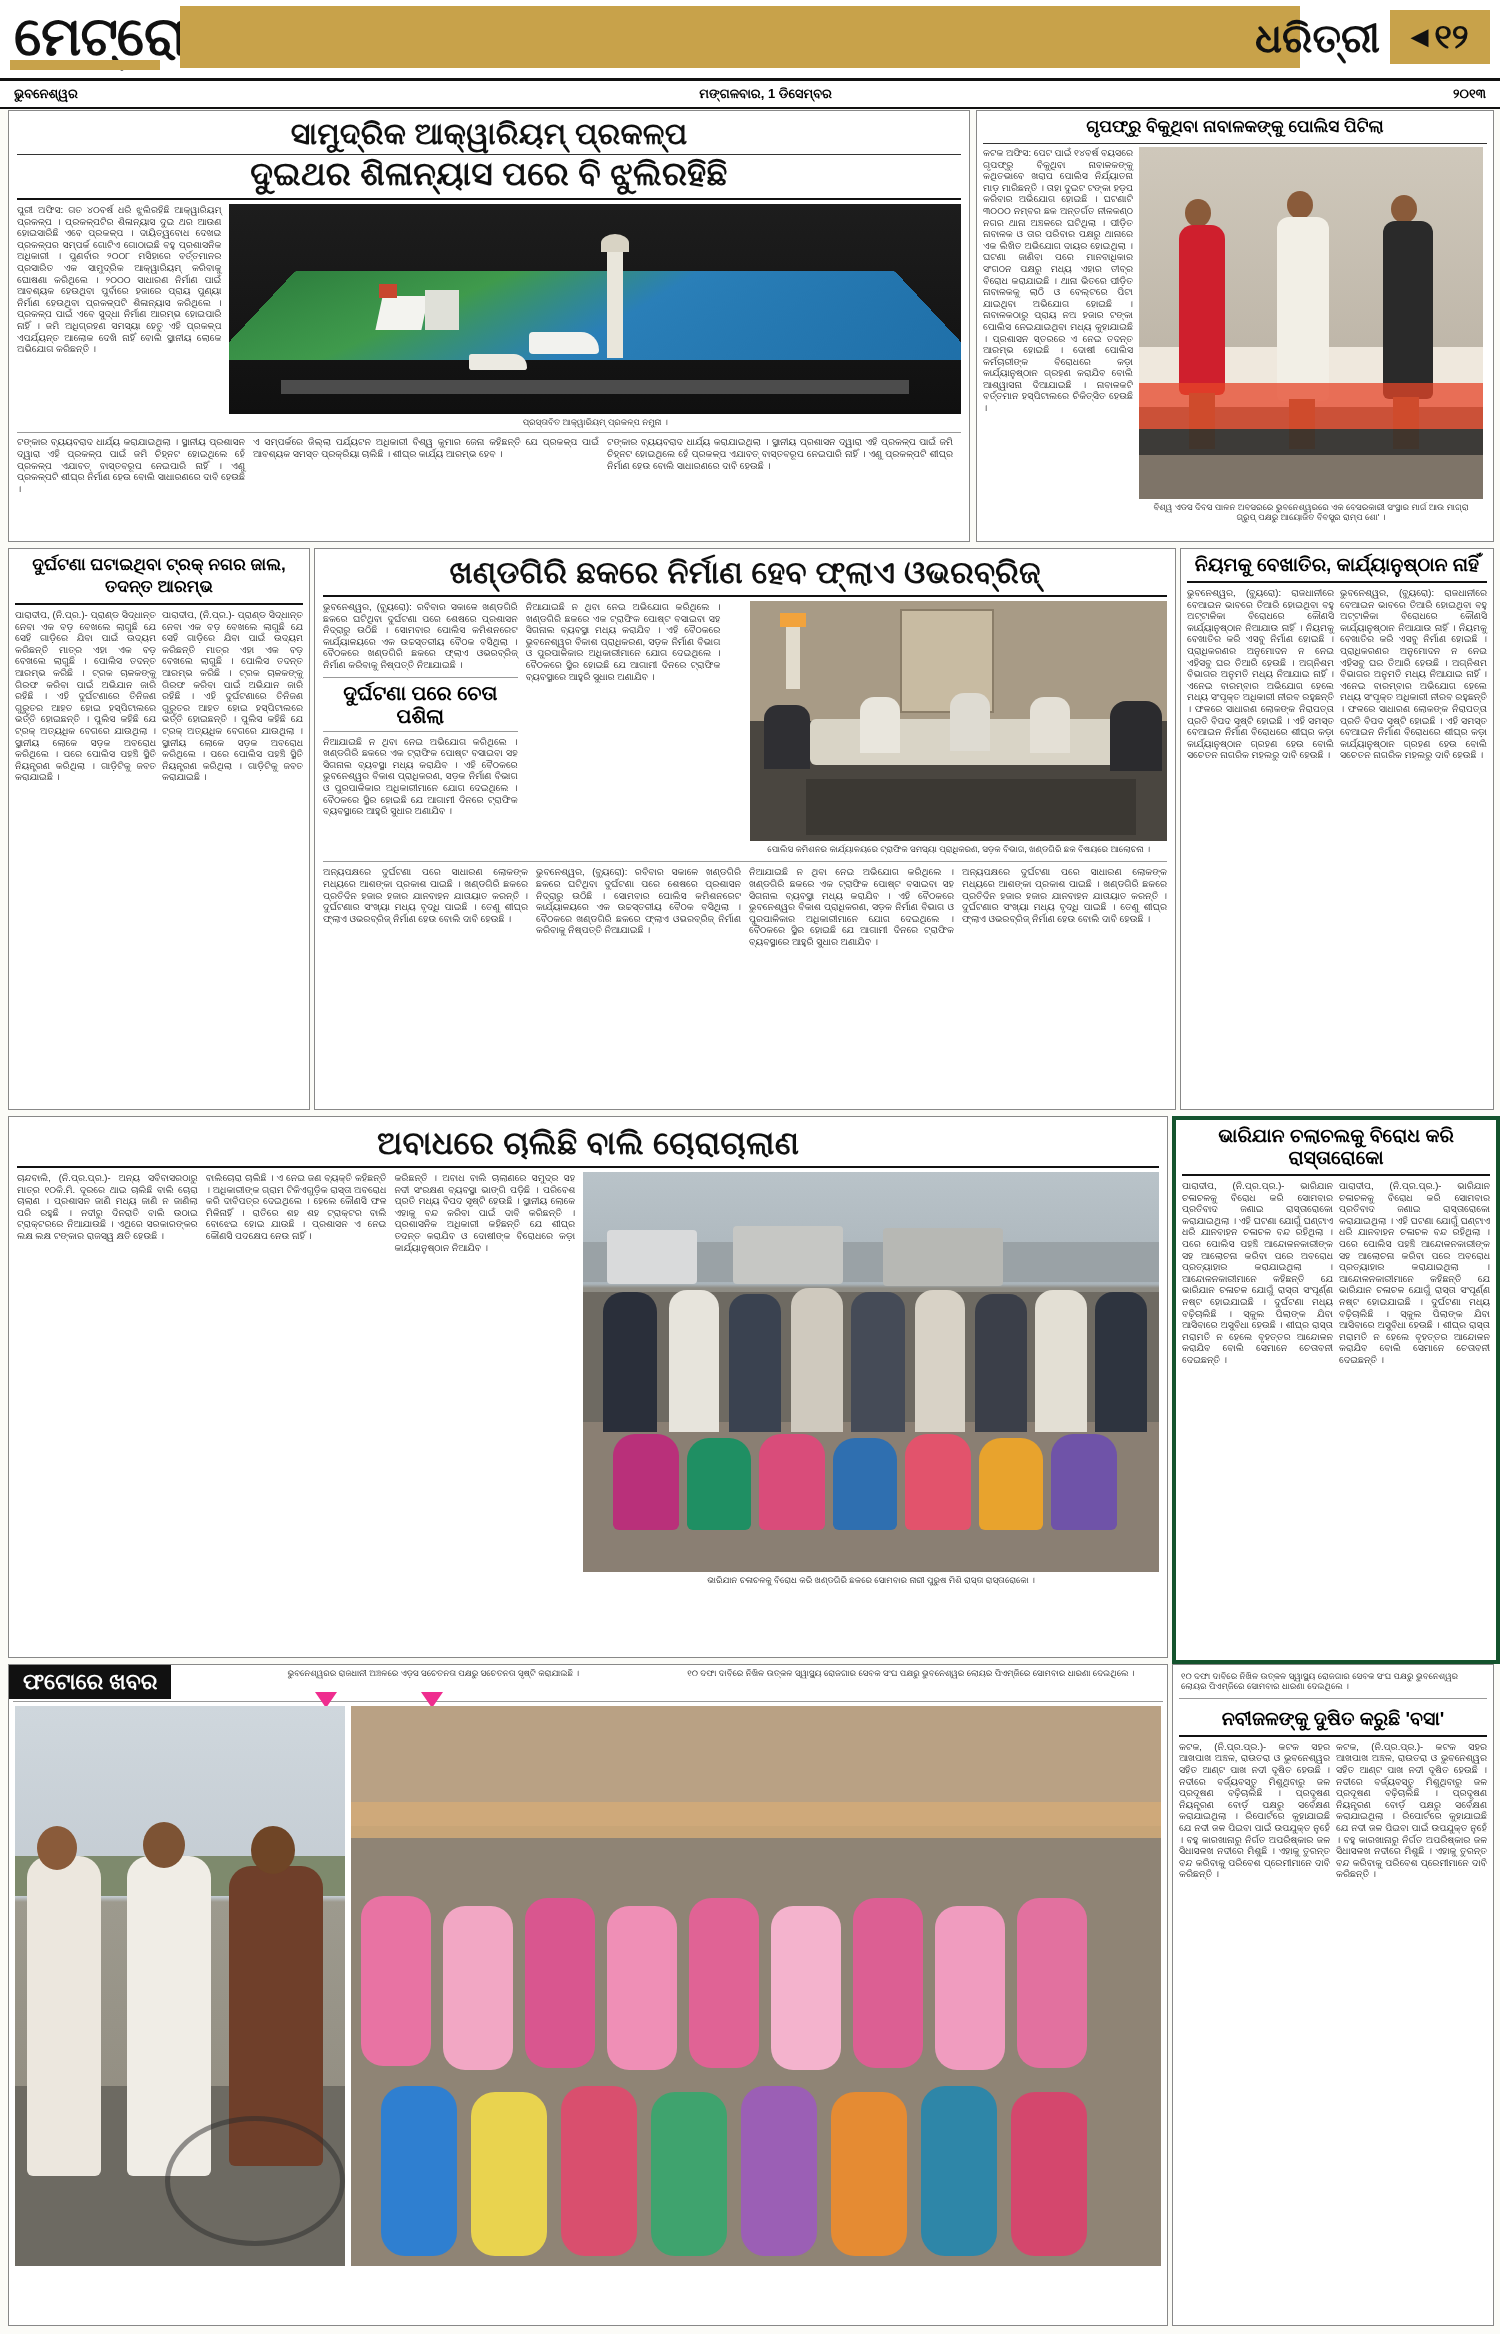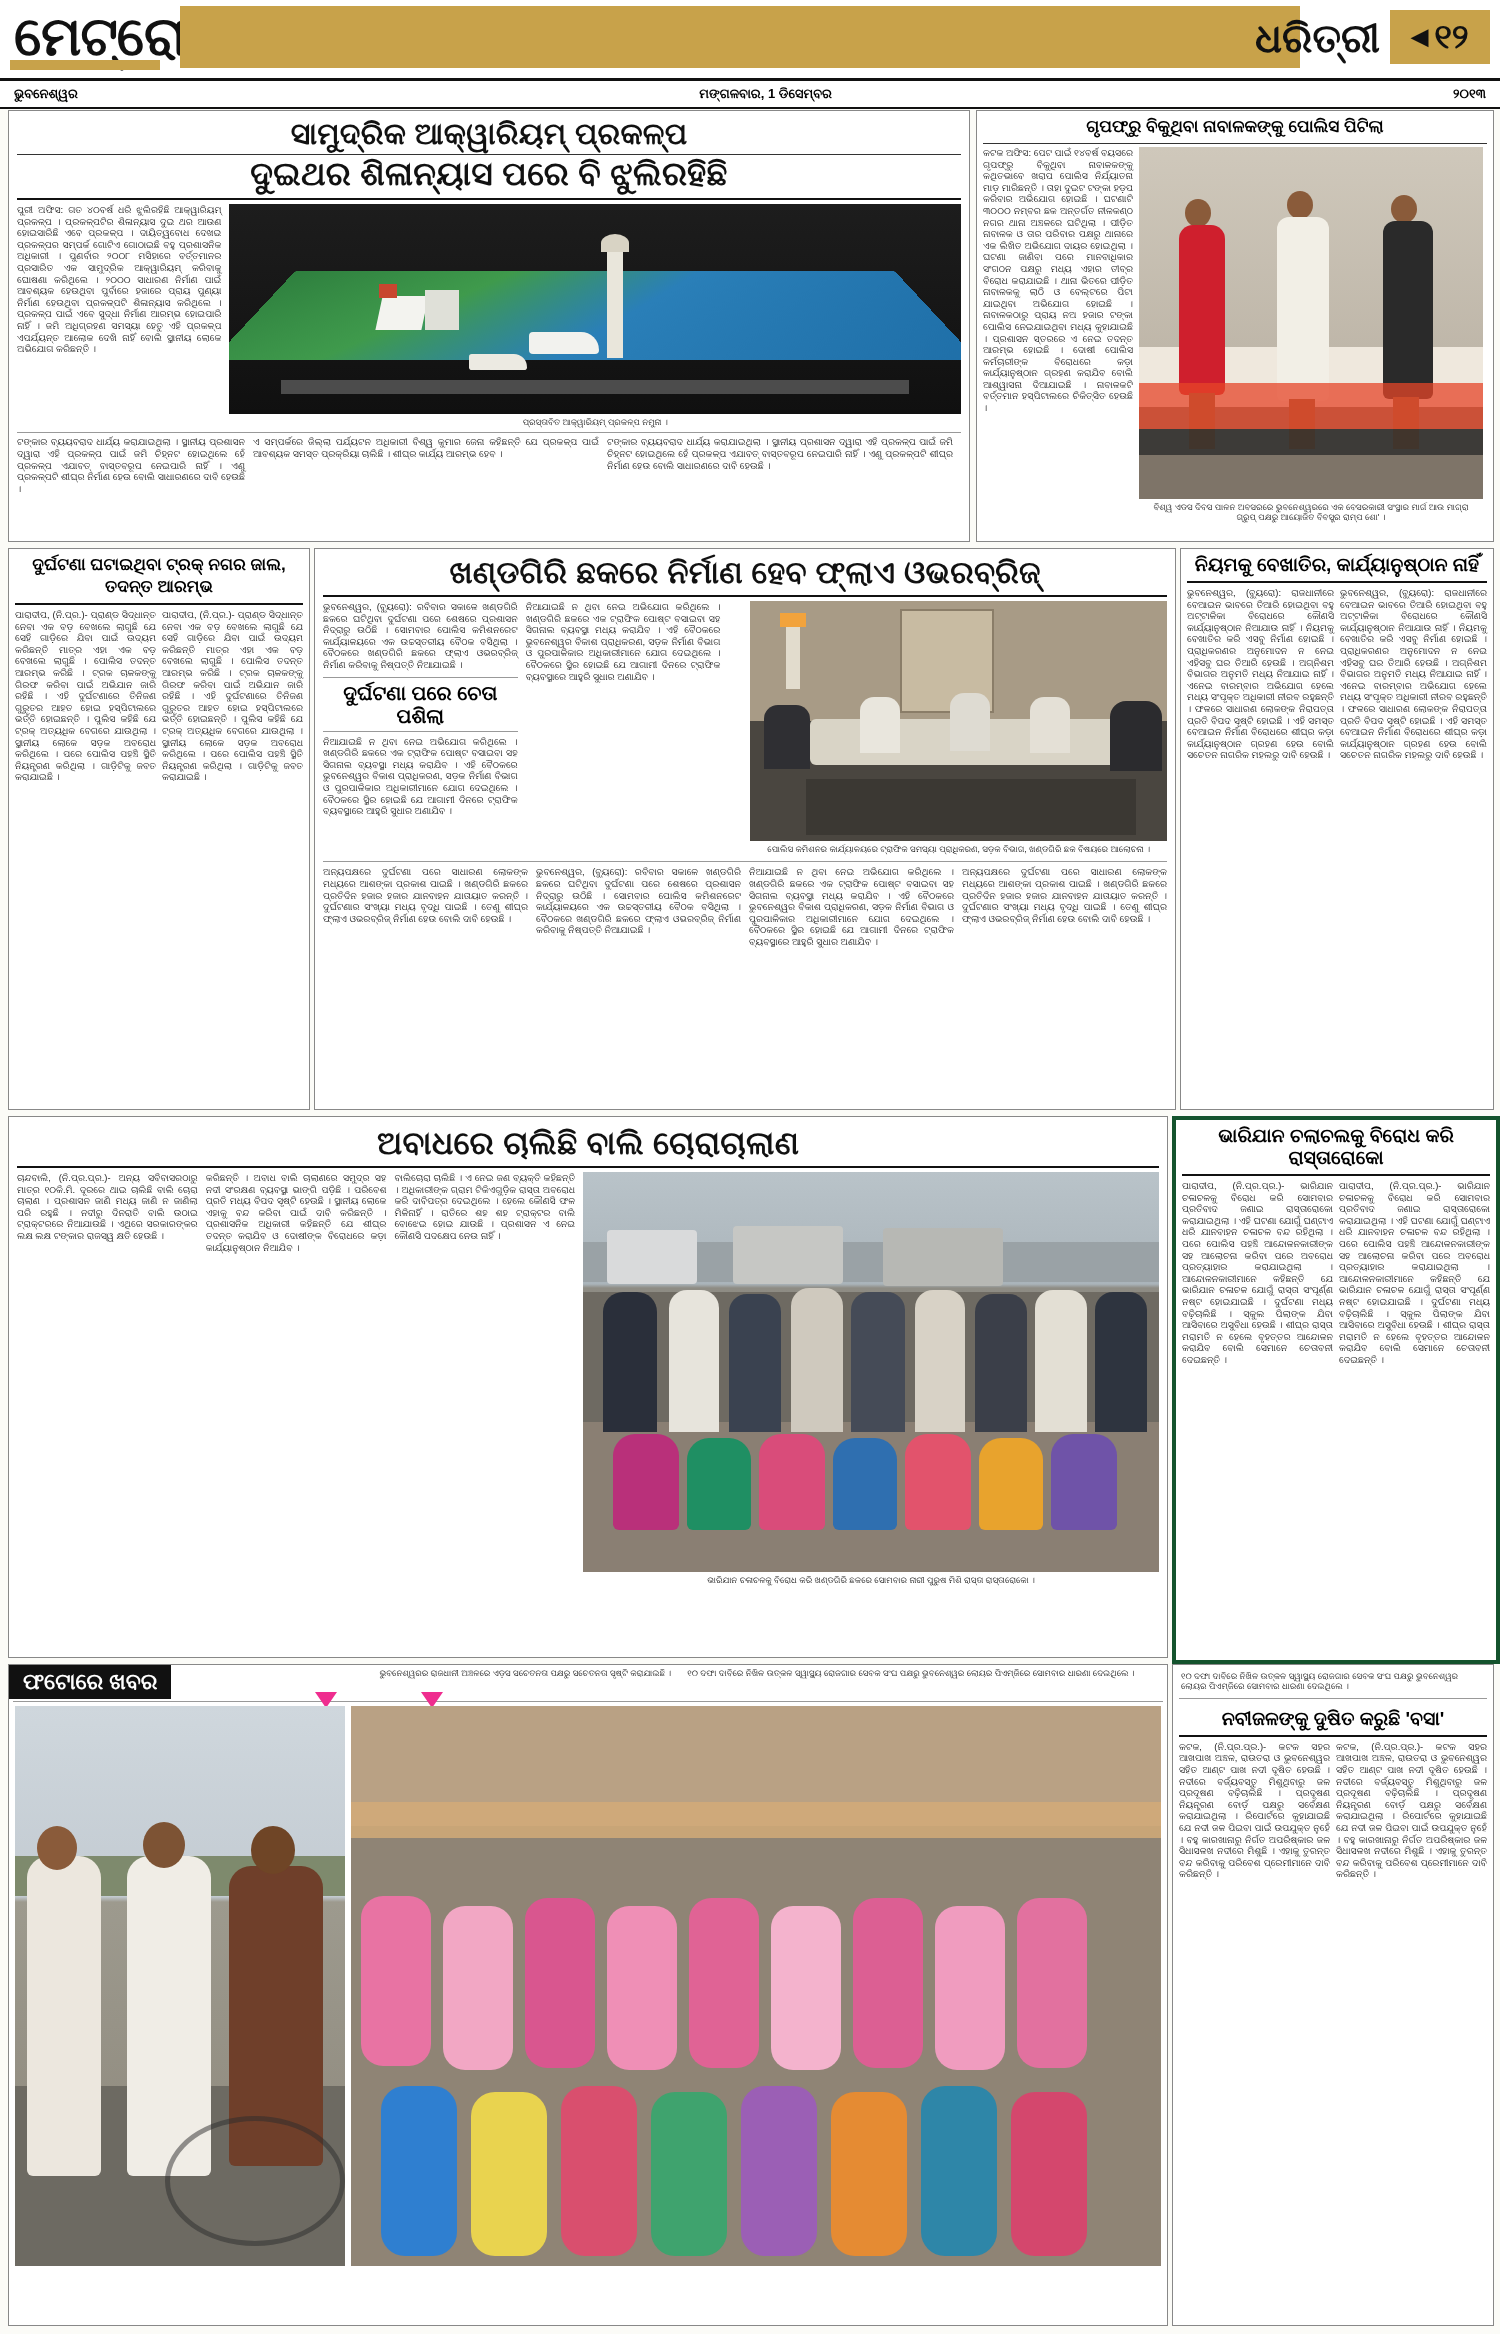--- a/index.html
+++ b/index.html
@@ -234,24 +234,24 @@
 
   <div class="region" id="sec3">
     <div class="c1">
       <div class="headline" style="font-size:32px;text-align:center;padding:8px 0 4px;">ଅବାଧରେ ଚାଲିଛି ବାଲି ଚୋରାଚାଲାଣ</div>
       <div style="border-top:2px solid #111;margin:0 8px 4px;"></div>
       <div style="display:flex;gap:8px;padding:0 8px;">
         <div style="width:182px;">
             <div class="body-text">ଚାନ୍ଦବାଲି, (ନି.ପ୍ର.ପ୍ର.)- ଅନ୍ୟ ସବିବାସରଠାରୁ ମାତ୍ର ୧୦କି.ମି. ଦୂରରେ ଥାଇ ଚାଲିଛି ବାଲି ଚୋରା ଚାଲାଣ । ପ୍ରଶାସନ ଜାଣି ମଧ୍ୟ ଜାଣି ନ ଜାଣିଲା ପରି ରହୁଛି । ନଦୀରୁ ଦିନରାତି ବାଲି ଉଠାଇ ଟ୍ରାକ୍ଟରରେ ନିଆଯାଉଛି । ଏଥିରେ ସରକାରଙ୍କର ଲକ୍ଷ ଲକ୍ଷ ଟଙ୍କାର ରାଜସ୍ୱ କ୍ଷତି ହେଉଛି ।</div>
           </div>
         <div style="width:182px;">
+            <div class="body-text">ବାଲିଚୋରା ଚାଲିଛି । ଏ ନେଇ ଜଣ ବ୍ୟକ୍ତି କହିଛନ୍ତି । ଅଧିକାରୀଙ୍କ ଗ୍ରାମ ଟିକିଏଗୁଡ଼ିକ ରାସ୍ତା ଅବରୋଧ କରି ଦାବିପତ୍ର ଦେଇଥିଲେ । ହେଲେ କୌଣସି ଫଳ ମିଳିନାହିଁ । ରାତିରେ ଶହ ଶହ ଟ୍ରାକ୍ଟର ବାଲି ବୋଝେଇ ହୋଇ ଯାଉଛି । ପ୍ରଶାସନ ଏ ନେଇ କୌଣସି ପଦକ୍ଷେପ ନେଉ ନାହିଁ ।</div>
+          </div>
+        <div style="width:182px;">
             <div class="body-text">କରିଛନ୍ତି । ଅବାଧ ବାଲି ଚାଲାଣରେ ସମୁଦ୍ର ସହ ନଦୀ ସଂରକ୍ଷଣ ବ୍ୟବସ୍ଥା ଭାଙ୍ଗି ପଡ଼ିଛି । ପରିବେଶ ପ୍ରତି ମଧ୍ୟ ବିପଦ ସୃଷ୍ଟି ହେଉଛି । ସ୍ଥାନୀୟ ଲୋକେ ଏହାକୁ ବନ୍ଦ କରିବା ପାଇଁ ଦାବି କରିଛନ୍ତି । ପ୍ରଶାସନିକ ଅଧିକାରୀ କହିଛନ୍ତି ଯେ ଶୀଘ୍ର ତଦନ୍ତ କରାଯିବ ଓ ଦୋଷୀଙ୍କ ବିରୋଧରେ କଡ଼ା କାର୍ଯ୍ୟାନୁଷ୍ଠାନ ନିଆଯିବ ।</div>
-          </div>
-        <div style="width:182px;">
-            <div class="body-text">ବାଲିଚୋରା ଚାଲିଛି । ଏ ନେଇ ଜଣ ବ୍ୟକ୍ତି କହିଛନ୍ତି । ଅଧିକାରୀଙ୍କ ଗ୍ରାମ ଟିକିଏଗୁଡ଼ିକ ରାସ୍ତା ଅବରୋଧ କରି ଦାବିପତ୍ର ଦେଇଥିଲେ । ହେଲେ କୌଣସି ଫଳ ମିଳିନାହିଁ । ରାତିରେ ଶହ ଶହ ଟ୍ରାକ୍ଟର ବାଲି ବୋଝେଇ ହୋଇ ଯାଉଛି । ପ୍ରଶାସନ ଏ ନେଇ କୌଣସି ପଦକ୍ଷେପ ନେଉ ନାହିଁ ।</div>
           </div>
         <div style="width:580px;">
           <div class="photo" style="height:400px;">
             <div style="position:absolute;inset:0;background:linear-gradient(#b9c3c9 0%,#aab4ba 28%,#8e8c84 29%,#7d7a72 100%);"></div>
             <div style="position:absolute;left:0;top:70px;width:100%;height:40px;background:#9aa2a6;"></div>
             <div style="position:absolute;left:24px;top:58px;width:90px;height:54px;background:#d9dadb;border-radius:4px;"></div>
             <div style="position:absolute;left:150px;top:54px;width:110px;height:58px;background:#c6c7c4;border-radius:4px;"></div>
             <div style="position:absolute;left:300px;top:56px;width:120px;height:58px;background:#b7b8b4;border-radius:4px;"></div>
             <div style="position:absolute;left:0;top:120px;width:100%;height:130px;background:#6e6a62;"></div>
             <div style="position:absolute;left:0;top:250px;width:100%;height:150px;background:#8a7f73;"></div>
@@ -291,21 +291,21 @@
           </div>
       </div>
     </div>
   </div>
 
   <div class="region" id="sec4">
     <div class="left">
       <div style="display:flex;align-items:flex-start;">
         <div class="photo-label">ଫଟୋରେ ଖବର</div>
         <div style="flex:1;display:flex;">
-          <div class="caption" style="flex:1;text-align:right;padding-left:24px;">ଭୁବନେଶ୍ୱରର ରାଜଧାନୀ ଅଞ୍ଚଳରେ ଏଡ଼ସ ସଚେତନତା ପକ୍ଷରୁ ସଚେତନତା ସୃଷ୍ଟି କରାଯାଇଛି ।</div>
+          <div class="caption" style="flex:1;text-align:center;padding-left:24px;">ଭୁବନେଶ୍ୱରର ରାଜଧାନୀ ଅଞ୍ଚଳରେ ଏଡ଼ସ ସଚେତନତା ପକ୍ଷରୁ ସଚେତନତା ସୃଷ୍ଟି କରାଯାଇଛି ।</div>
           <div class="caption" style="flex:1;text-align:left;padding-left:12px;">୧୦ ଦଫା ଦାବିରେ ନିଖିଳ ଉତ୍କଳ ସ୍ୱାସ୍ଥ୍ୟ ରୋଜଗାର ସେବକ ସଂଘ ପକ୍ଷରୁ ଭୁବନେଶ୍ୱର ଲୋୟର ପିଏମ୍‌ଜିରେ ସୋମବାର ଧାରଣା ଦେଇଥିଲେ ।</div>
         </div>
       </div>
       <div style="border-top:1px solid #999;margin:2px 4px 4px;"></div>
 
       <div style="display:flex;gap:6px;padding:0 6px;position:relative;">
         <div style="width:330px;position:relative;">
           <div style="position:absolute;right:8px;top:-14px;" class="pink-tri"></div>
           <div class="photo" style="height:560px;">
             <div style="position:absolute;inset:0;background:linear-gradient(#cfd7dd 0%,#c3cbd2 34%,#9d9a8e 35%,#8b8579 100%);"></div>

